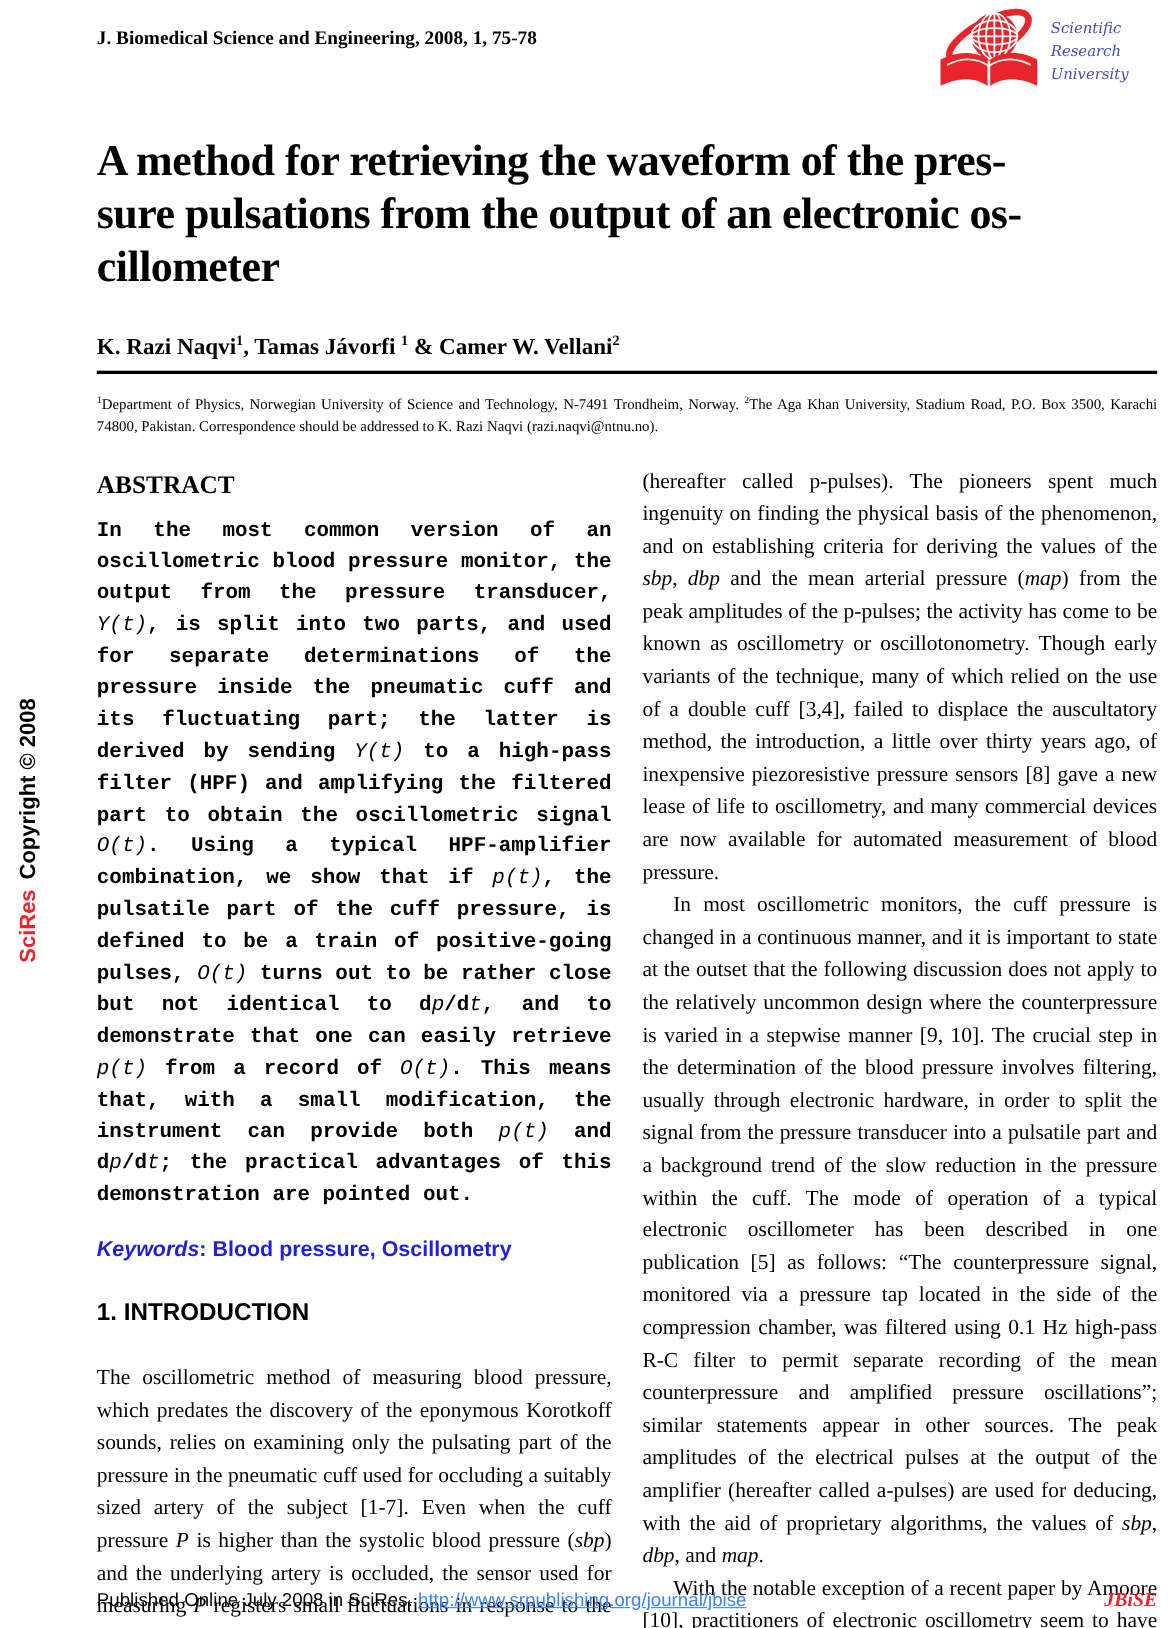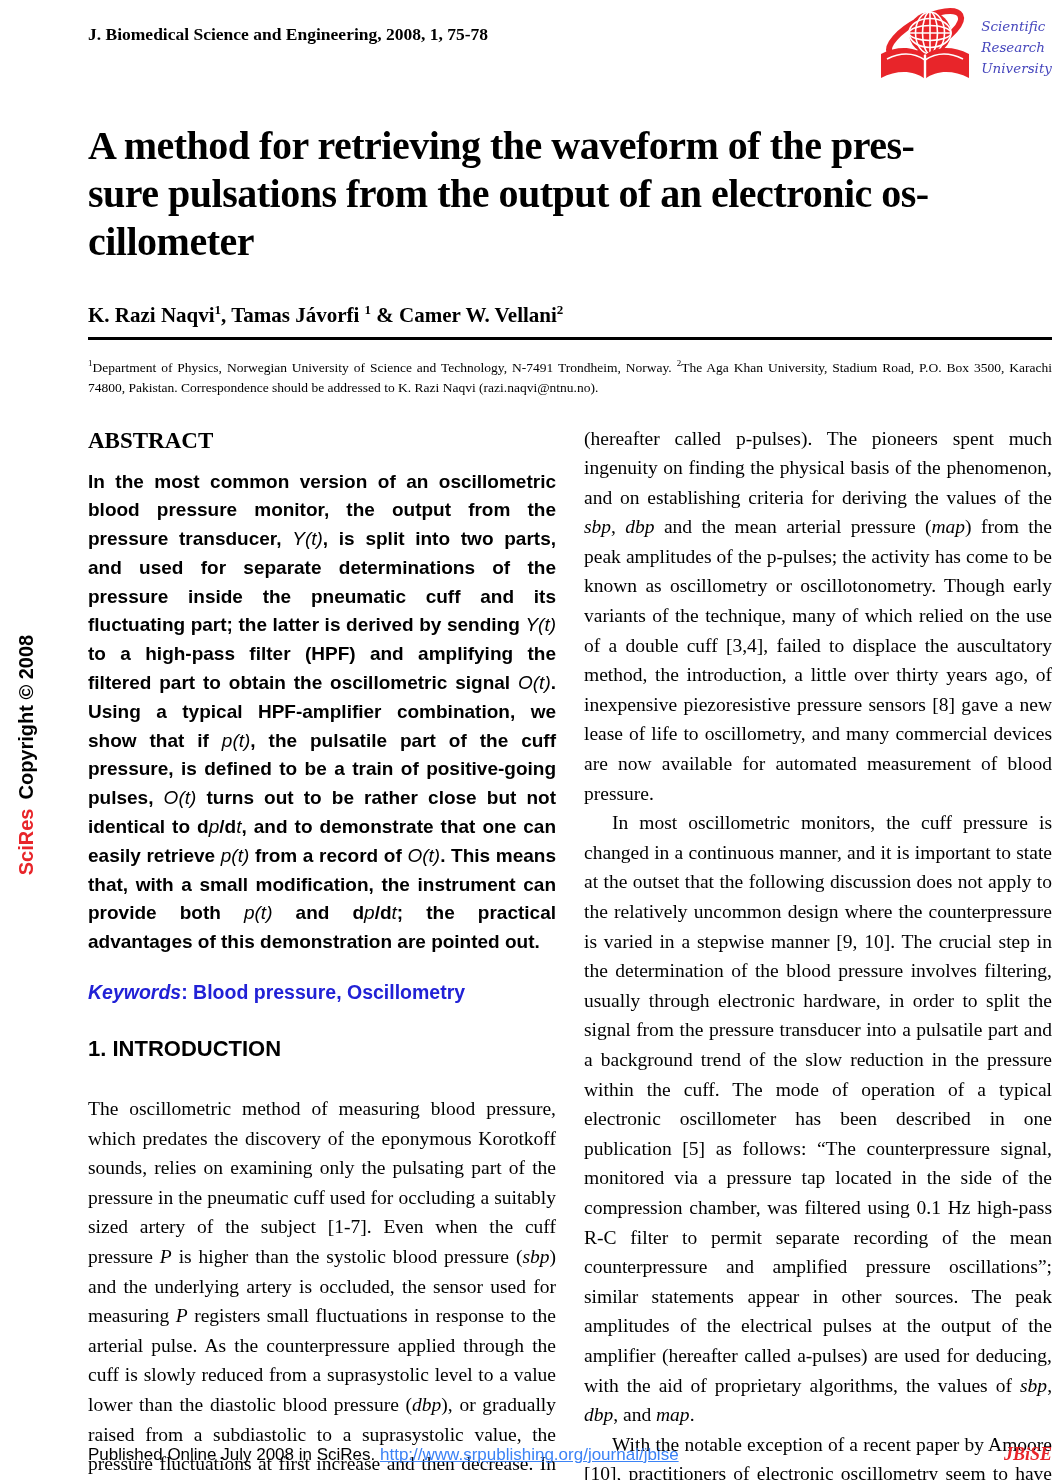--- a/index.html
+++ b/index.html
@@ -4,37 +4,37 @@
 <style>
   html,body{margin:0;padding:0;background:#ffffff;}
   body{width:1062px;height:1480px;position:relative;overflow:hidden;
        font-family:"Liberation Serif", serif;color:#000;}
   .page{position:relative;width:1062px;height:1480px;background:#fff;}
   .content{position:absolute;left:88px;top:0;width:964px;}
 
   
   .header{position:relative;height:96px;}
   .journal-line{position:absolute;left:0;top:24px;font-weight:bold;font-size:17.5px;}
-  .logo{position:absolute;right:0;top:4px;display:flex;align-items:flex-start;}
+  .logo{position:absolute;right:26px;top:4px;display:flex;align-items:flex-start;}
   .logo-text{font-family:"DejaVu Serif", serif;font-style:italic;color:#4747bd;
              font-size:13.5px;line-height:21px;padding-top:12px;margin-left:2px;}
 
   
   .title{margin-top:26px;font-size:40px;line-height:48px;font-weight:bold;letter-spacing:-0.5px;}
   .authors{margin-top:36px;font-size:21px;font-weight:bold;}
   .authors sup{font-size:13px;}
   .rule{height:3px;background:#000;margin-top:9px;}
   .affiliation{margin-top:13px;font-size:13.5px;line-height:20px;text-align:justify;}
   .affiliation sup{font-size:9px;}
 
   
   .columns{display:flex;gap:28px;margin-top:26px;}
   .col{width:468px;text-align:justify;hyphens:auto;}
   .abstract-h{font-size:23px;font-weight:bold;margin:4px 0 14px 0;text-align:left;}
-  .abstract{font-family:Liberation Sans, sans-serif;font-weight:bold;
+  .abstract{font-family:Liberation Mono, monospace;font-weight:bold;
             font-size:19px;line-height:28.8px;}
   .abstract i{font-weight:normal;}
   .keywords{font-family:"Liberation Sans", sans-serif;font-weight:bold;
             color:#2121d6;font-size:19.5px;margin-top:24px;text-align:left;}
   .intro-h{font-family:"Liberation Sans", sans-serif;font-size:22px;font-weight:bold;
            margin-top:32px;margin-bottom:32px;text-align:left;}
   .body-text{font-size:19.5px;line-height:29.6px;}
   .body-text p{margin:0;}
   .body-text p.indent{text-indent:28px;}
 

